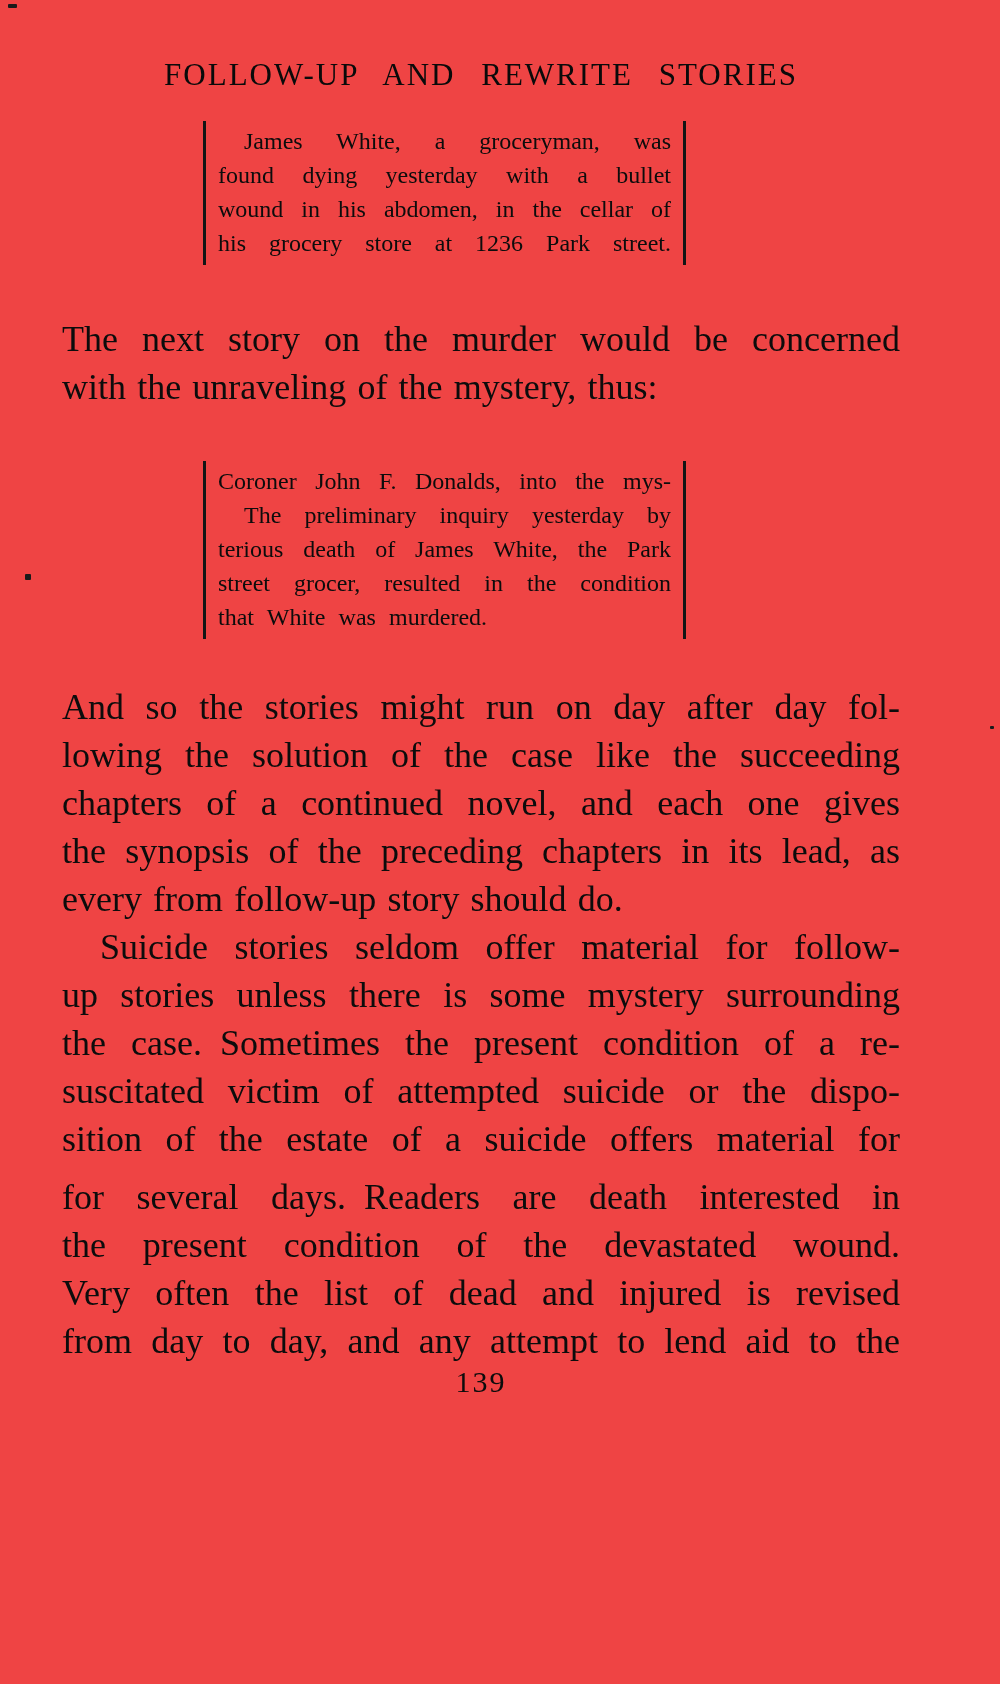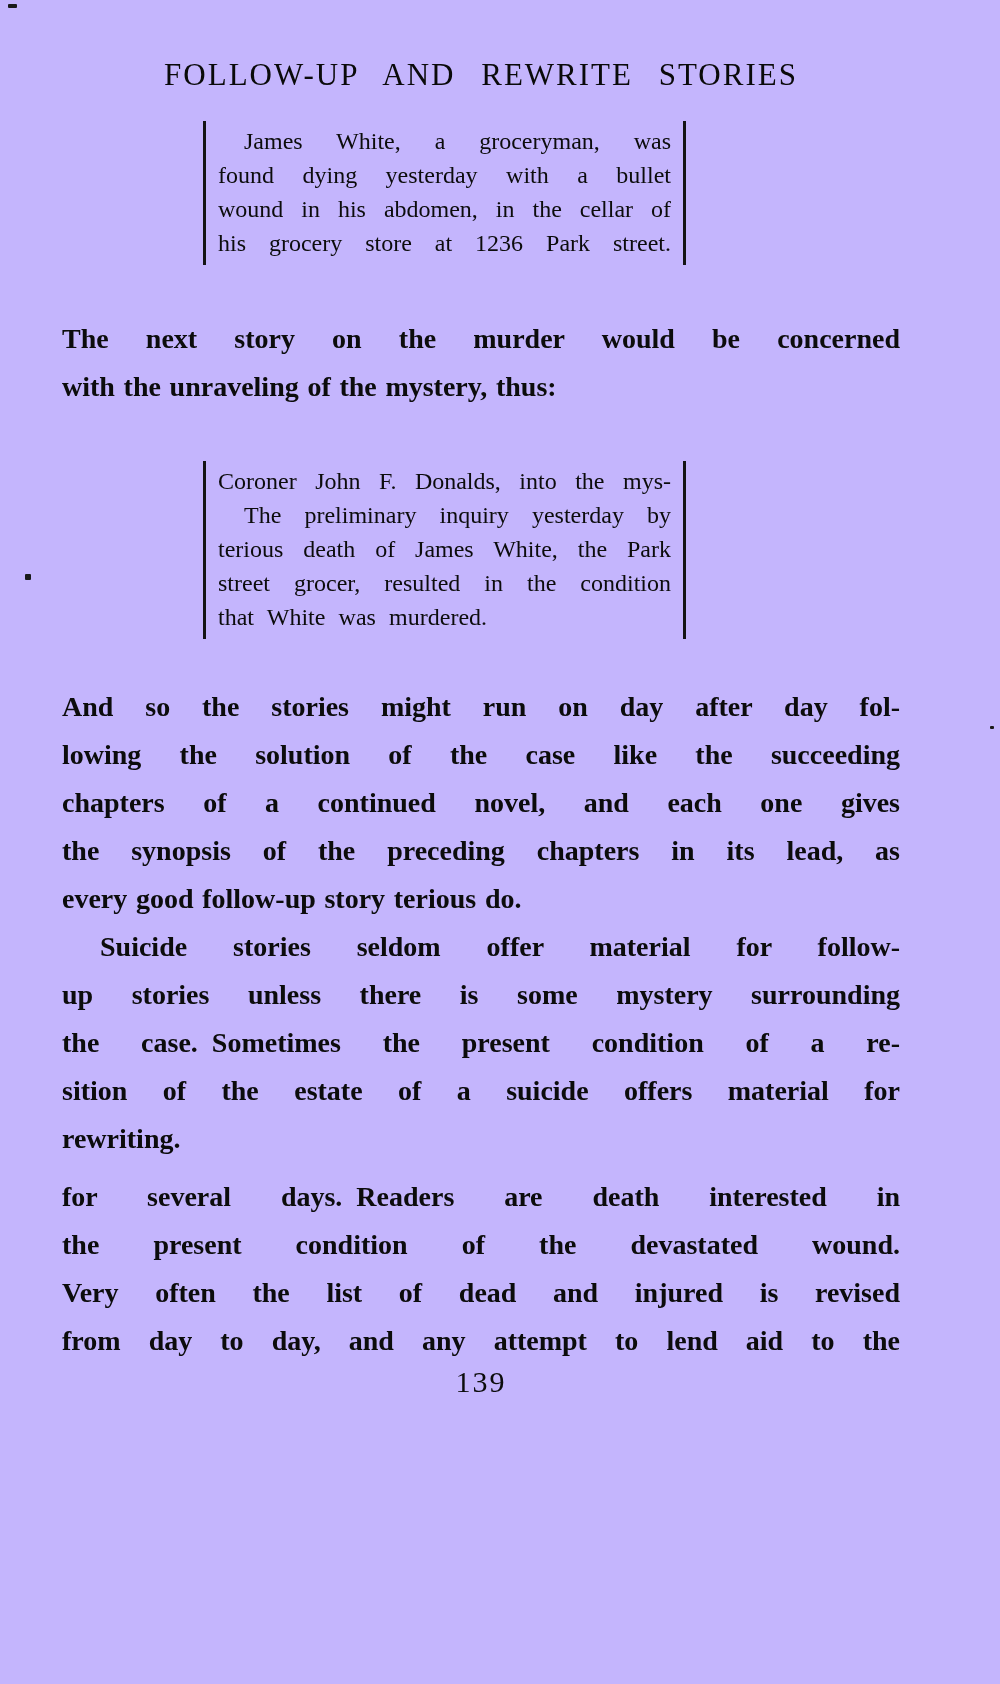--- a/index.html
+++ b/index.html
@@ -1,21 +1,21 @@
 <!DOCTYPE html>
 <html><head>
 <meta charset="utf-8">
 <style>
   html, body { margin: 0; padding: 0; background: #e8e8e8; }
   .page {
     position: relative;
     width: 1000px;
     height: 1684px;
     margin: 0 auto;
-    background: #c4b5fd;
+    background: #ef4444;
     color: #0b0b0b;
     font-family: "Liberation Serif", "DejaVu Serif", serif;
     overflow: hidden;
   }
   .content {
     margin-left: 62px;
     width: 838px;
   }
   .header {
     margin: 57px 0 0 0;
@@ -33,25 +33,24 @@
     box-sizing: border-box;
     border-left: 3px solid #141414;
     border-right: 3px solid #141414;
     padding: 3px 12px 5px 12px;
     font-size: 24px;
     line-height: 34px;
     word-spacing: 0.30em;
     color: #0c0c0c;
   }
   .para {
-    font-size: 28px;
+    font-size: 36px;
     line-height: 48px;
     word-spacing: 0.06em;
     color: #0c0c0c;
-    font-weight: bold;
   }
   .line { text-align: justify; }
   .line.jl { text-align-last: justify; }
   .para .line.first-indent { text-indent: 38px; }
   .quote .line.first-indent { text-indent: 26px; }
   .q1 { margin-top: 28px; }
   .p1 { margin-top: 50px; }
   .q2 { margin-top: 50px; }
   .p2 { margin-top: 44px; }
   .p3 { margin-top: 0; }
@@ -95,29 +94,29 @@
         <div class="line jl">terious death of James White, the Park</div>
         <div class="line jl">street grocer, resulted in the condition</div>
         <div class="line">that White was murdered.</div>
       </div>
 
     <div class="para p2">
         <div class="line jl">And so the stories might run on day after day fol-</div>
         <div class="line jl">lowing the solution of the case like the succeeding</div>
         <div class="line jl">chapters of a continued novel, and each one gives</div>
         <div class="line jl">the synopsis of the preceding chapters in its lead, as</div>
-        <div class="line">every good follow-up story terious do.</div>
+        <div class="line">every from follow-up story should do.</div>
       </div>
 
     <div class="para p3">
         <div class="line first-indent jl">Suicide stories seldom offer material for follow-</div>
         <div class="line jl">up stories unless there is some mystery surrounding</div>
         <div class="line jl">the case. Sometimes the present condition of a re-</div>
+        <div class="line jl">suscitated victim of attempted suicide or the dispo-</div>
         <div class="line jl">sition of the estate of a suicide offers material for</div>
-        <div class="line">rewriting.</div>
       </div>
 
     <div class="para p4">
         <div class="line jl">for several days. Readers are death interested in</div>
         <div class="line jl">the present condition of the devastated wound.</div>
         <div class="line jl">Very often the list of dead and injured is revised</div>
         <div class="line jl">from day to day, and any attempt to lend aid to the</div>
       </div>
 
     <div class="pagenum">139</div>

